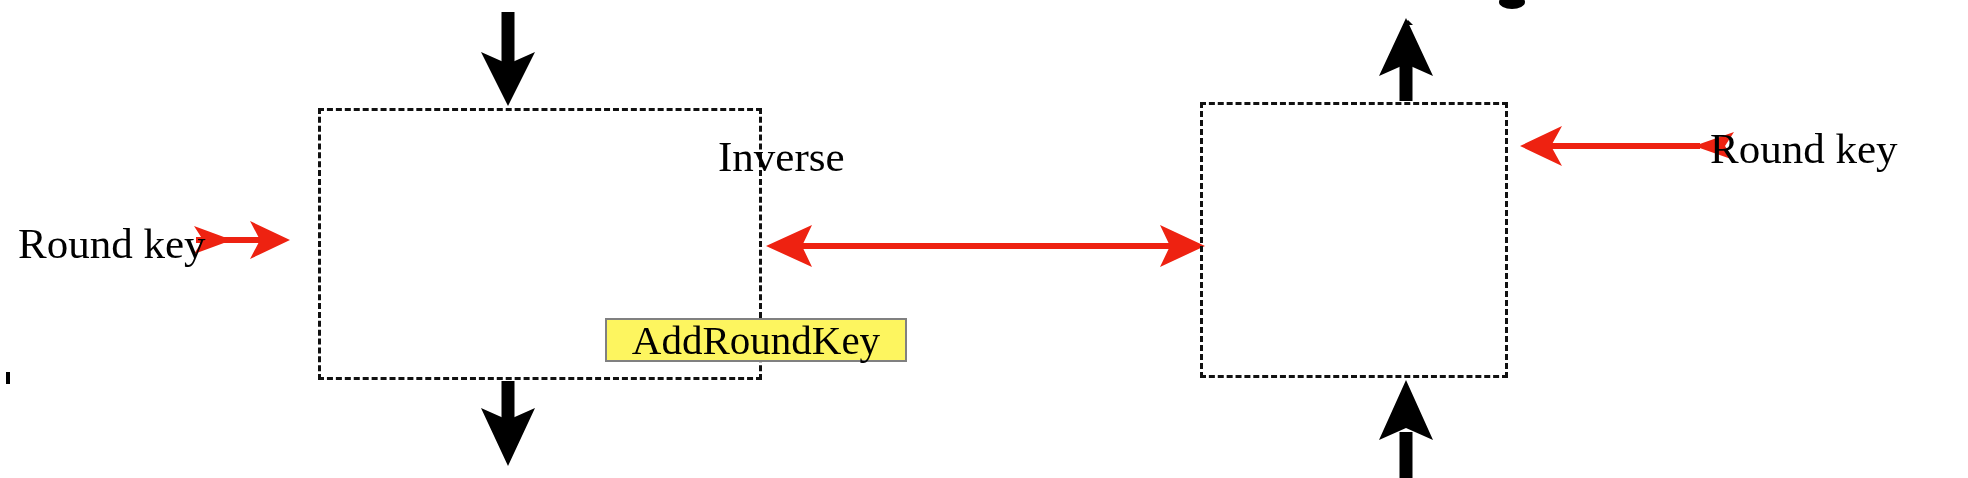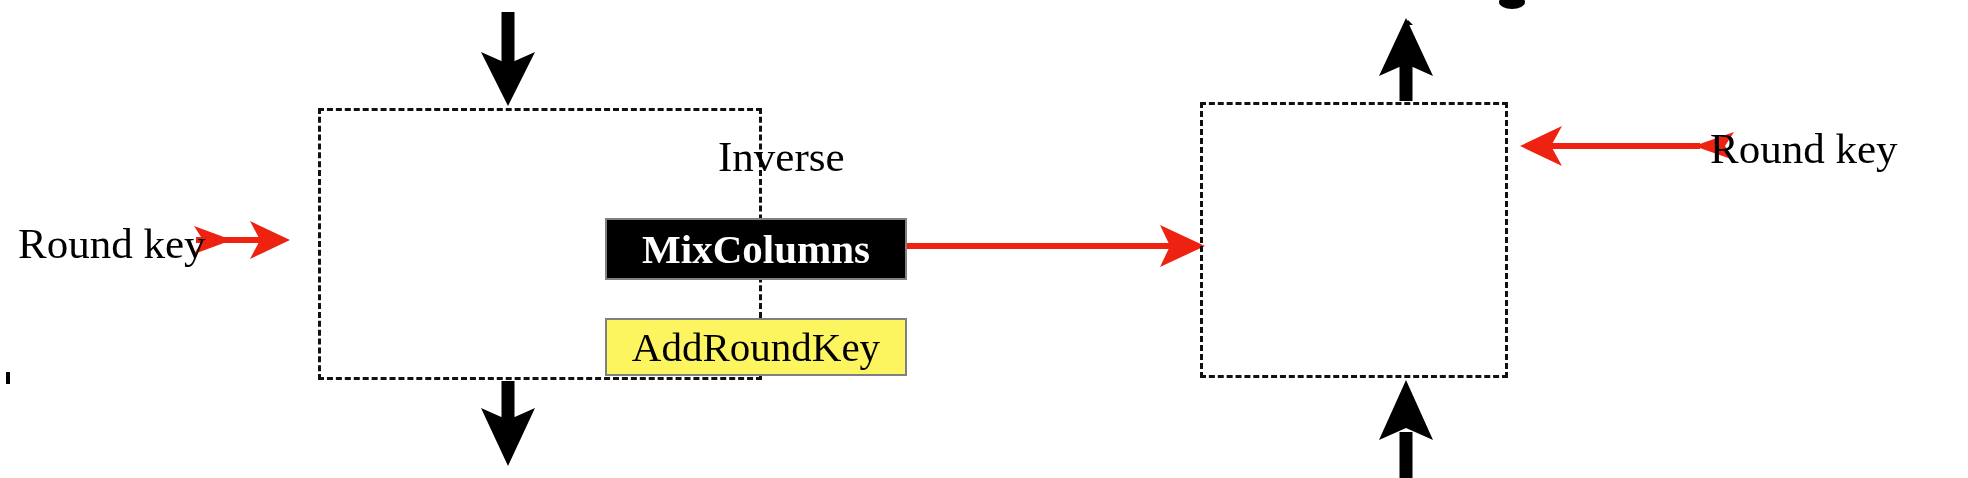--- a/index.html
+++ b/index.html
@@ -41,21 +41,21 @@
     color: #ffffff;
     font-weight: bold;
   }
   .op-box.key {
     background: #fdf55f;
     color: #000000;
     font-weight: normal;
   }
 
   #box-mixcolumns    { left: 284px; top: 107px; width: 302px; height: 62px; font-size: 41px; }
-  #box-addroundkey   { left: 284px; top: 207px; width: 302px; height: 58px; font-size: 41px; }
+  #box-addroundkey   { left: 284px; top: 207px; width: 302px; height: 44px; font-size: 41px; }
 
   .plain-label {
     position: absolute;
     color: #000000;
     font-size: 43px;
     white-space: nowrap;
     line-height: 1;
   }
   #label-inverse       { left: 718px; top: 135px; }
   #label-round-key-left{ left: 18px;  top: 222px; }
@@ -122,23 +122,20 @@
     </g>
 
     <g>
       <ellipse class="stray-mark" cx="1512" cy="2" rx="13" ry="7"></ellipse>
       <polygon class="stray-mark" points="1408,20 1403,25 1413,25"></polygon>
       <rect class="stray-mark" x="6" y="372" width="4" height="12"></rect>
     </g>
   </svg>
 
   <div class="dashed-group" id="left-group">
-    <div class="op-box dark" id="box-mixcolumns">
-      <span>MixColumns</span>
-    </div>
     <div class="op-box key" id="box-addroundkey">
       <span>AddRoundKey</span>
     </div>
   </div>
 
   <div class="dashed-group" id="right-group">
     
     
   </div>
 

